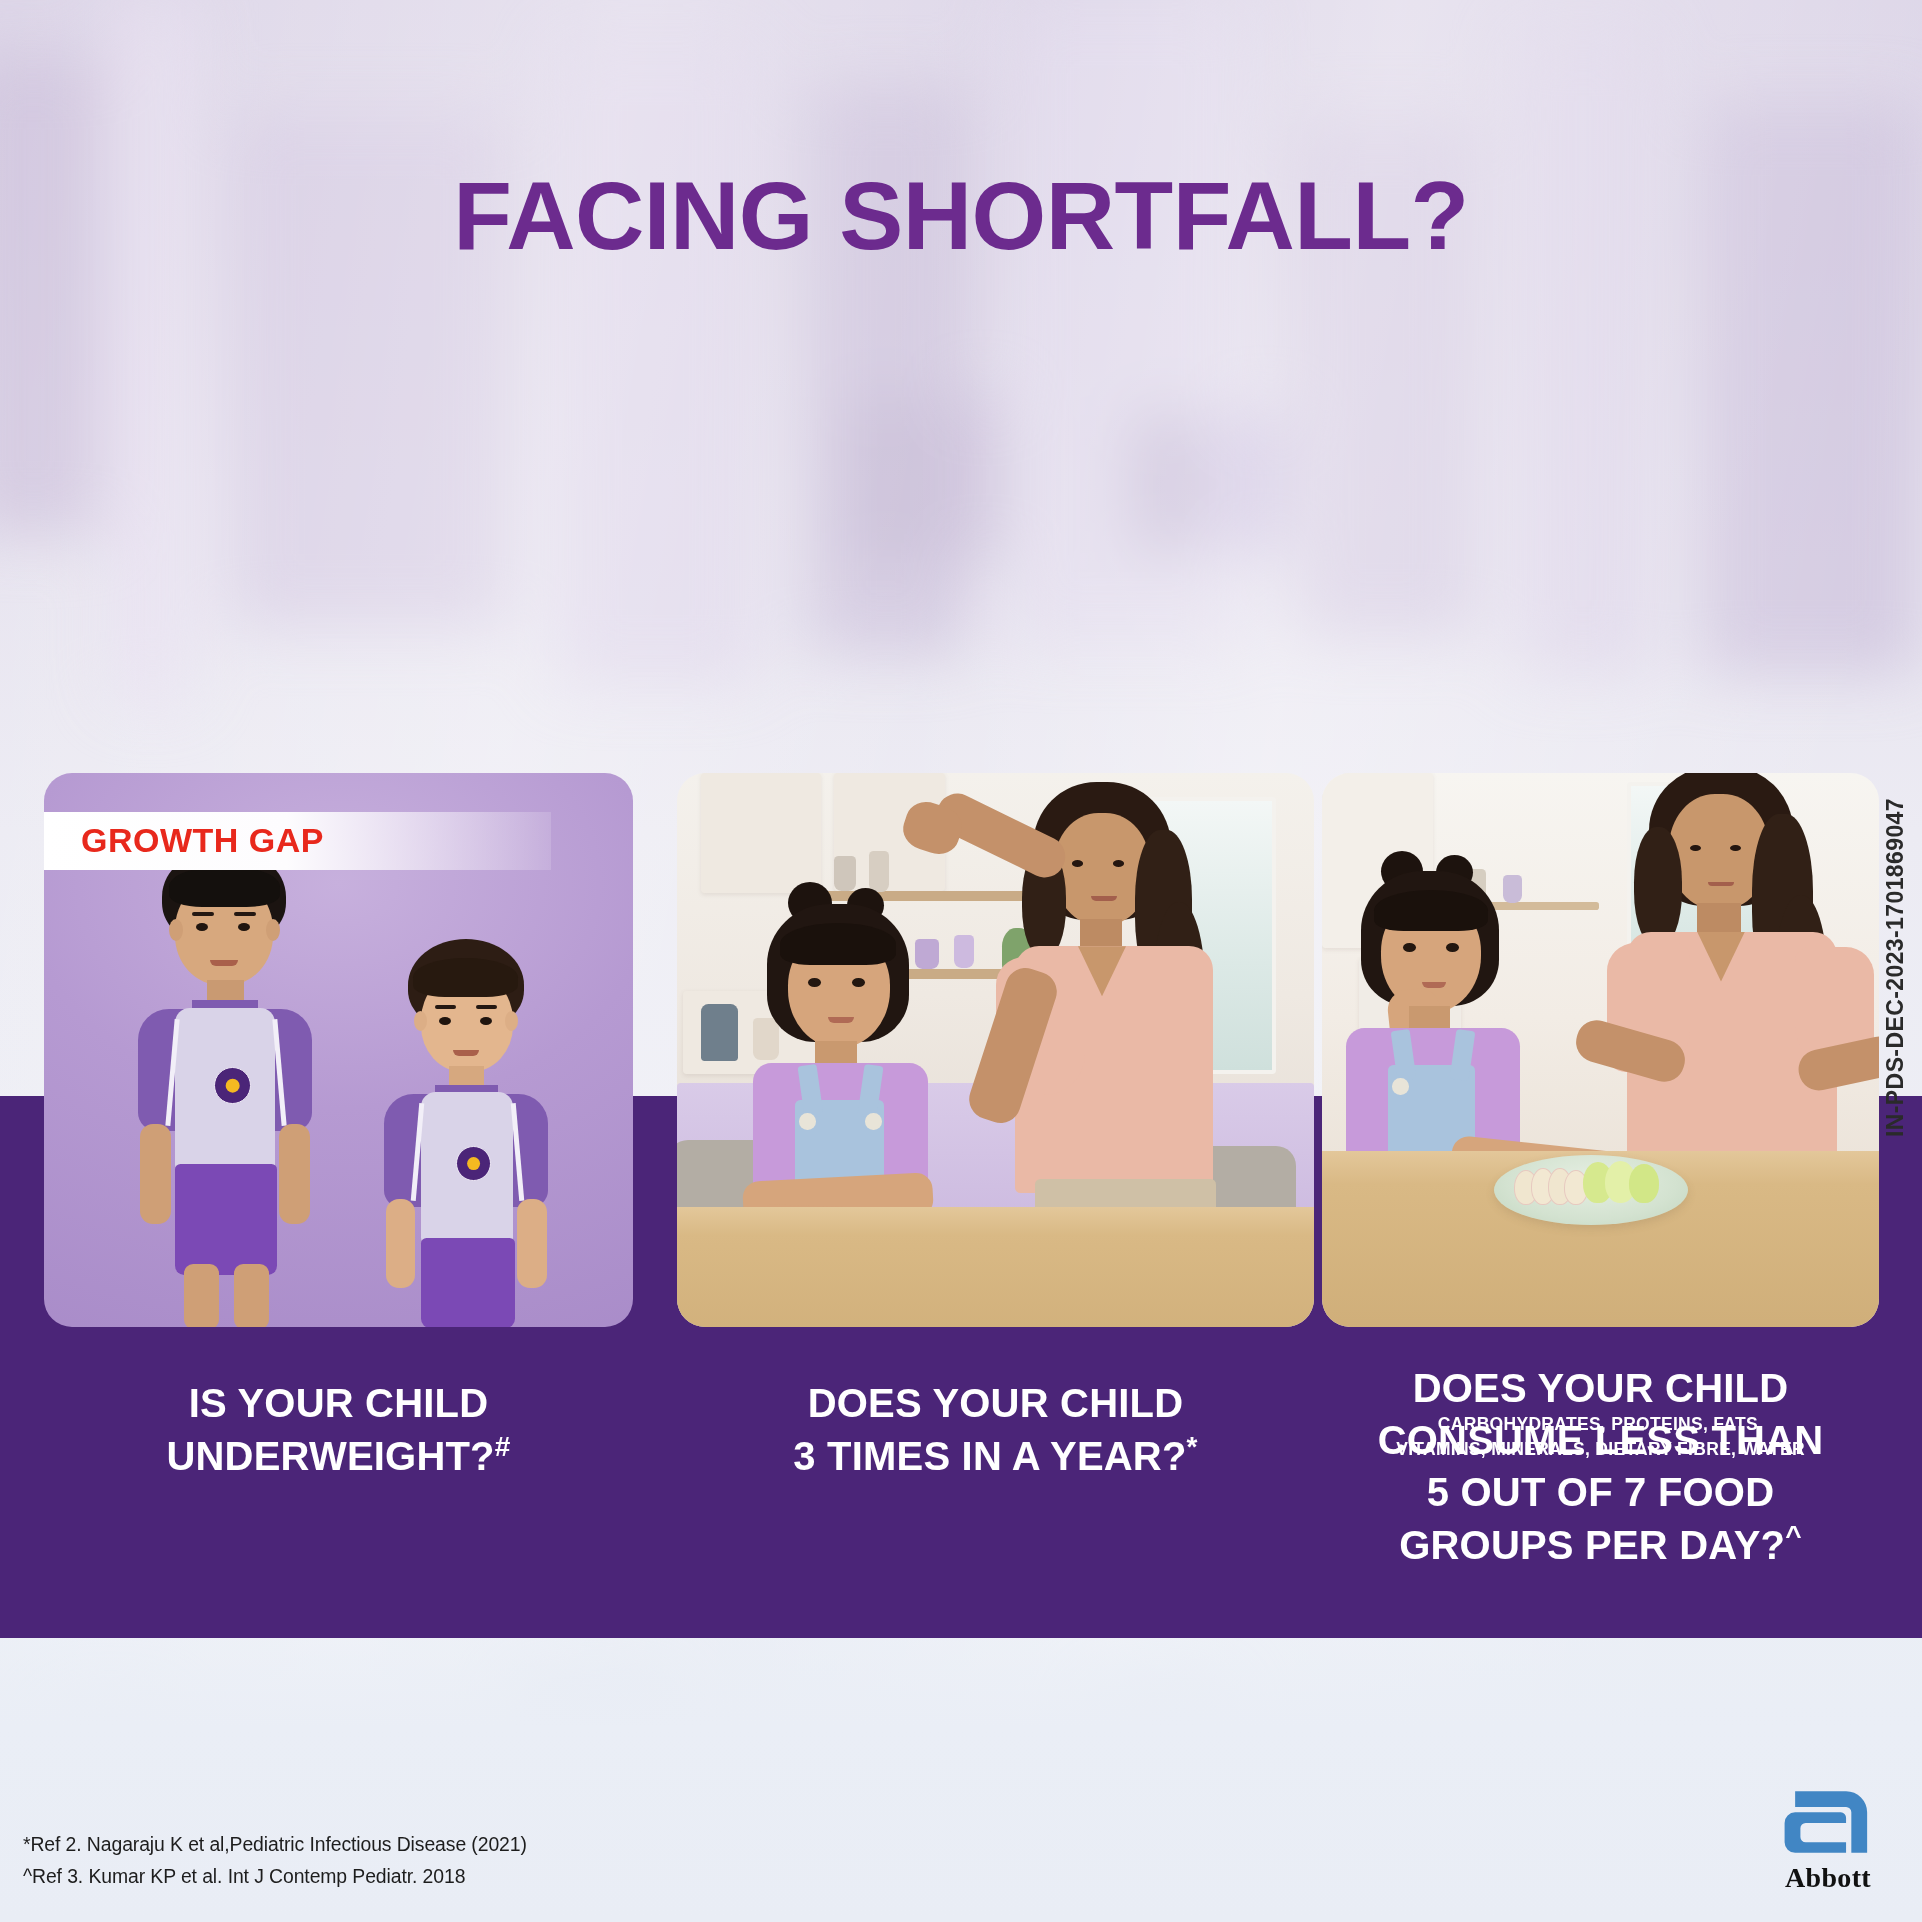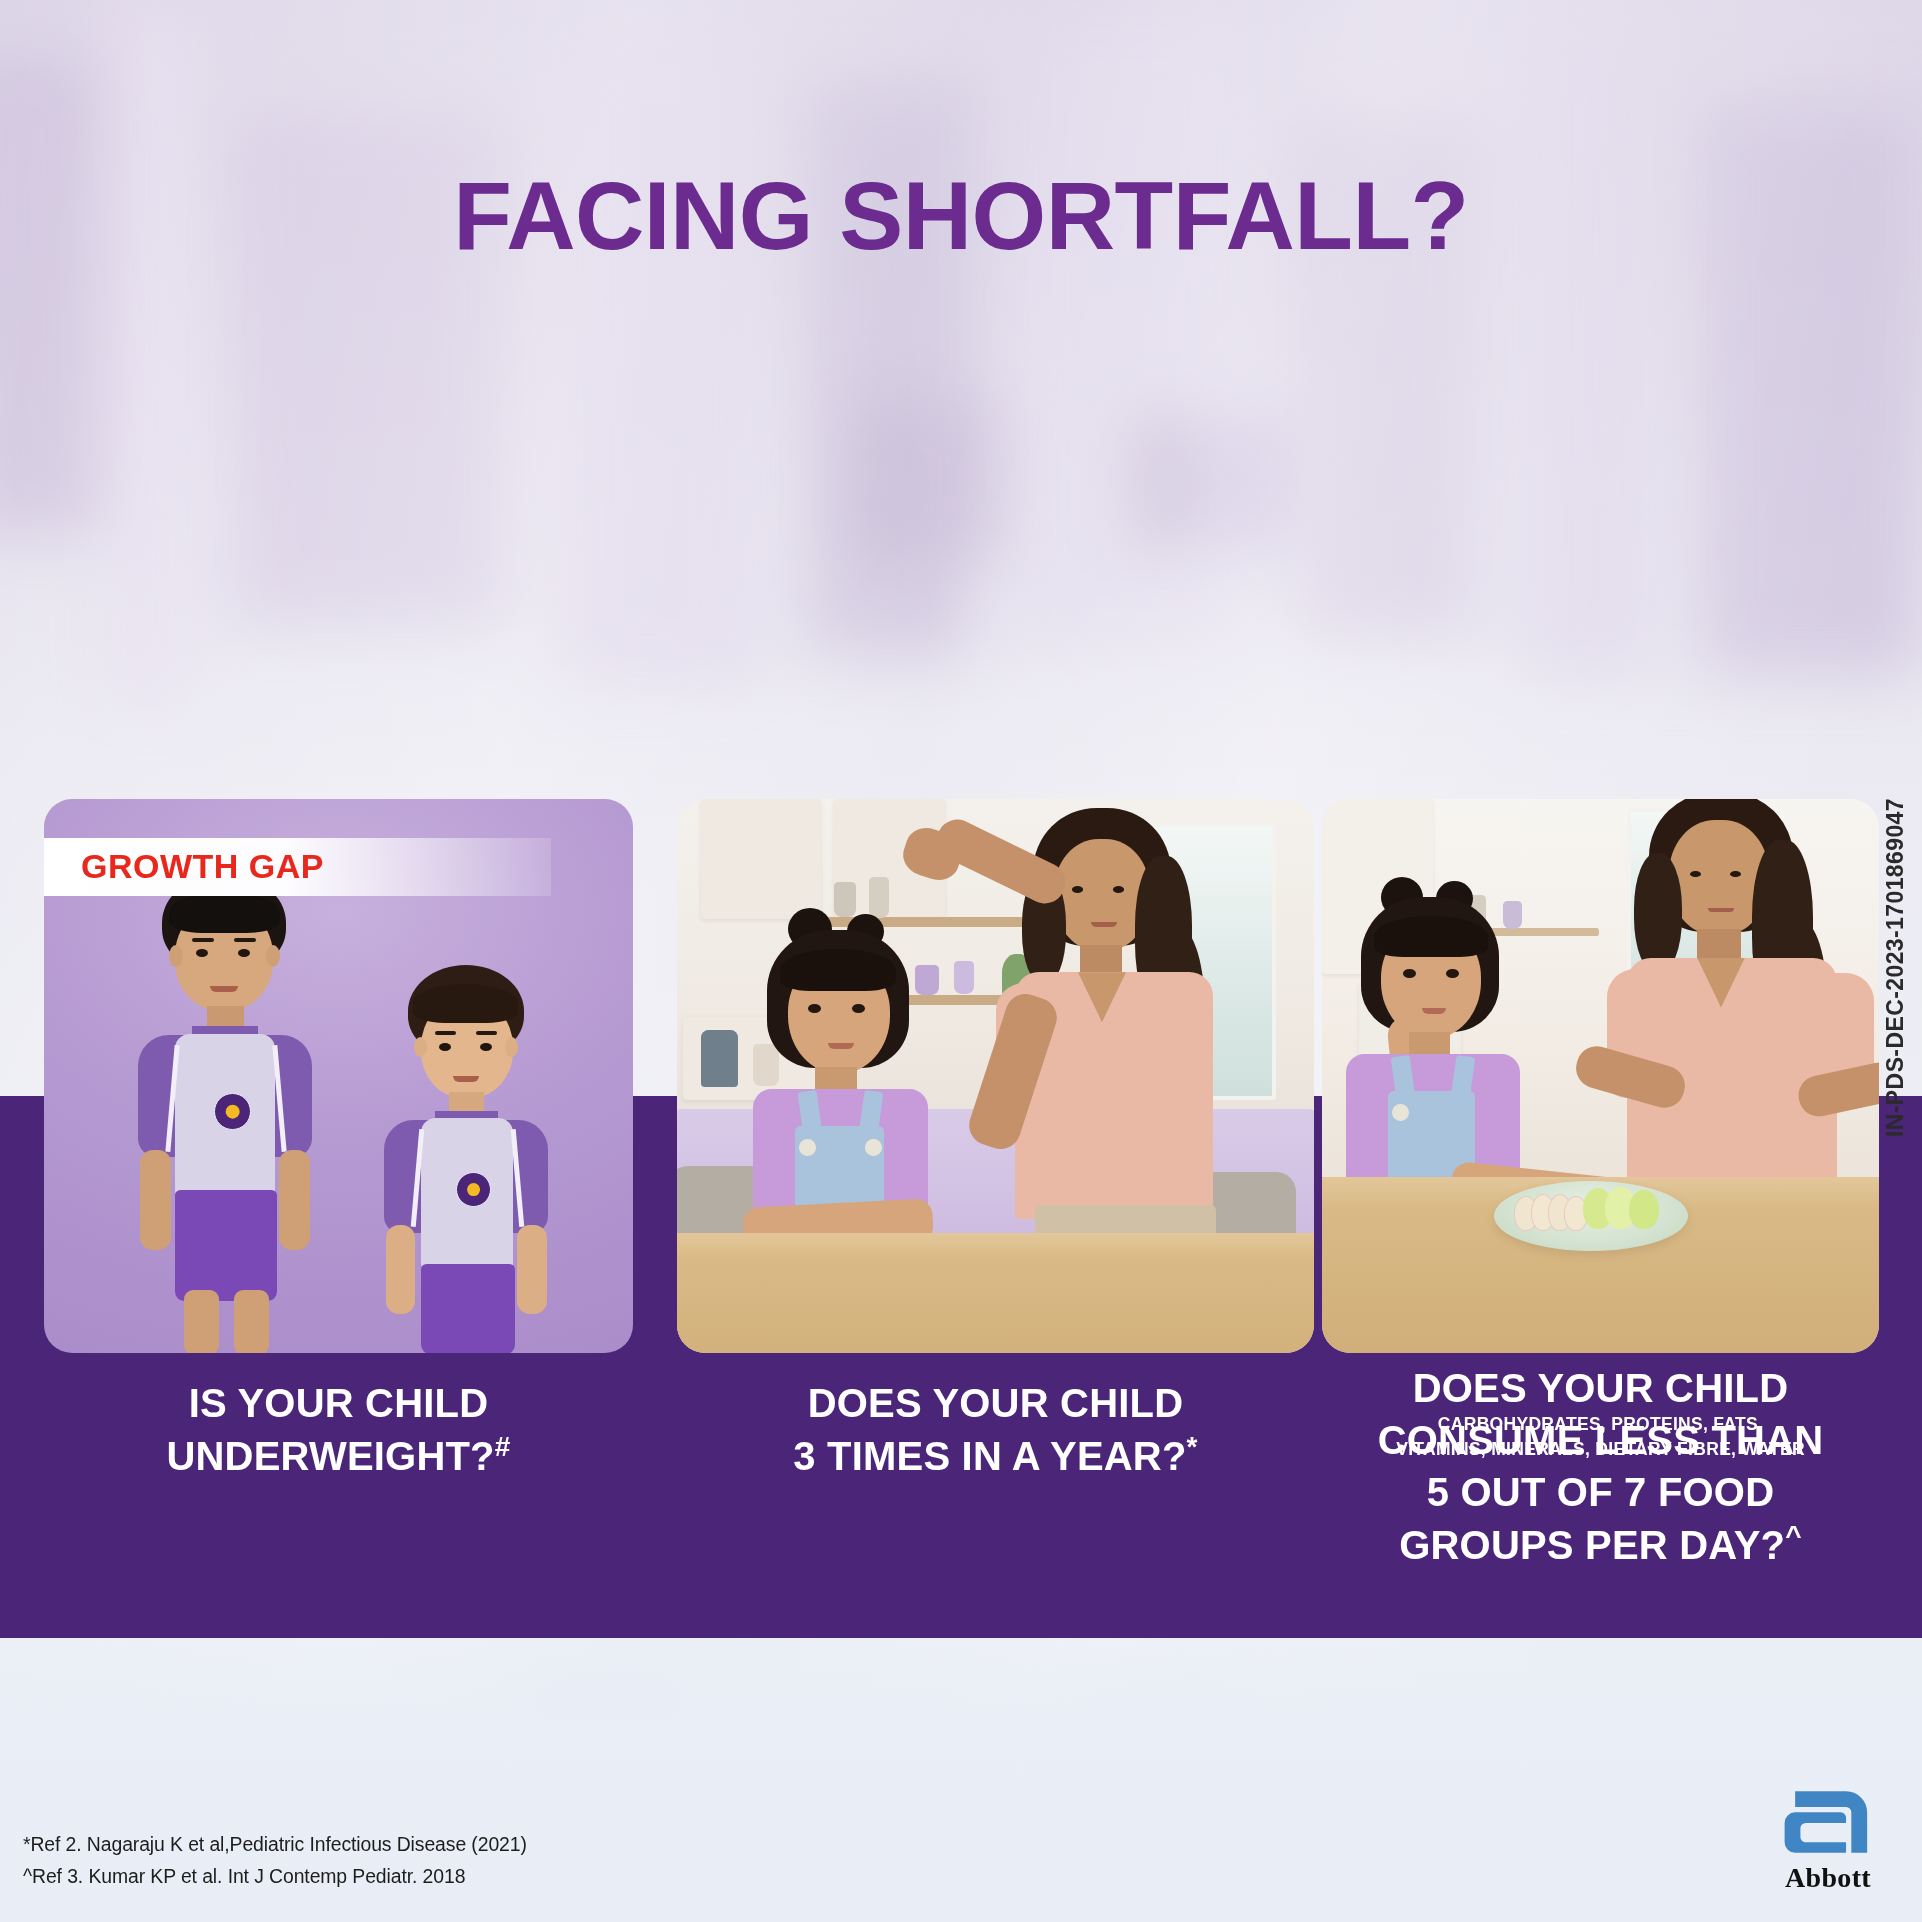--- a/index.html
+++ b/index.html
@@ -65,21 +65,20 @@
     width:1922px; height:542px;
     background:#4b2578;
   }
 
   
   .panels { position:absolute; left:0; top:773px; width:1922px; height:554px; }
   .panel {
     position:absolute; top:0; height:554px;
     border-radius:28px;
     overflow:hidden;
-    margin-top:26px;
   }
   .panel.p1 { left:44px;   width:589px; }
   .panel.p2 { left:677px;  width:637px; }
   .panel.p3 { left:1322px; width:557px; }
 
   .scene { position:absolute; inset:0; }
 
   
   .p1bg {
     position:absolute; inset:0;

